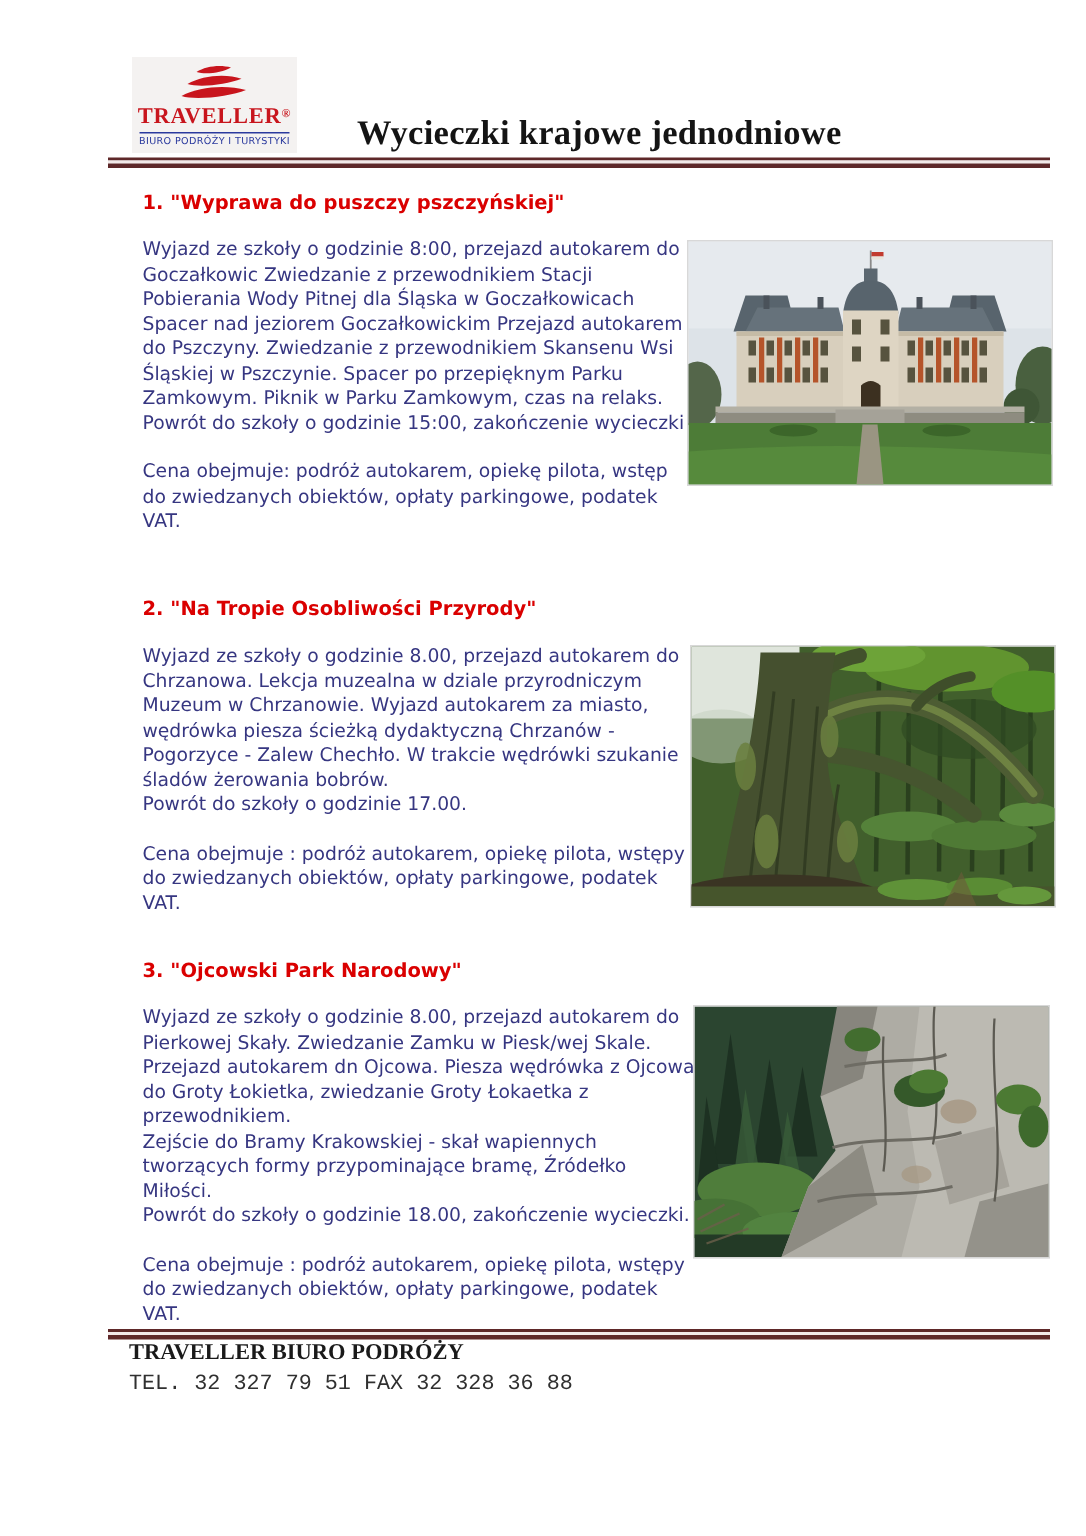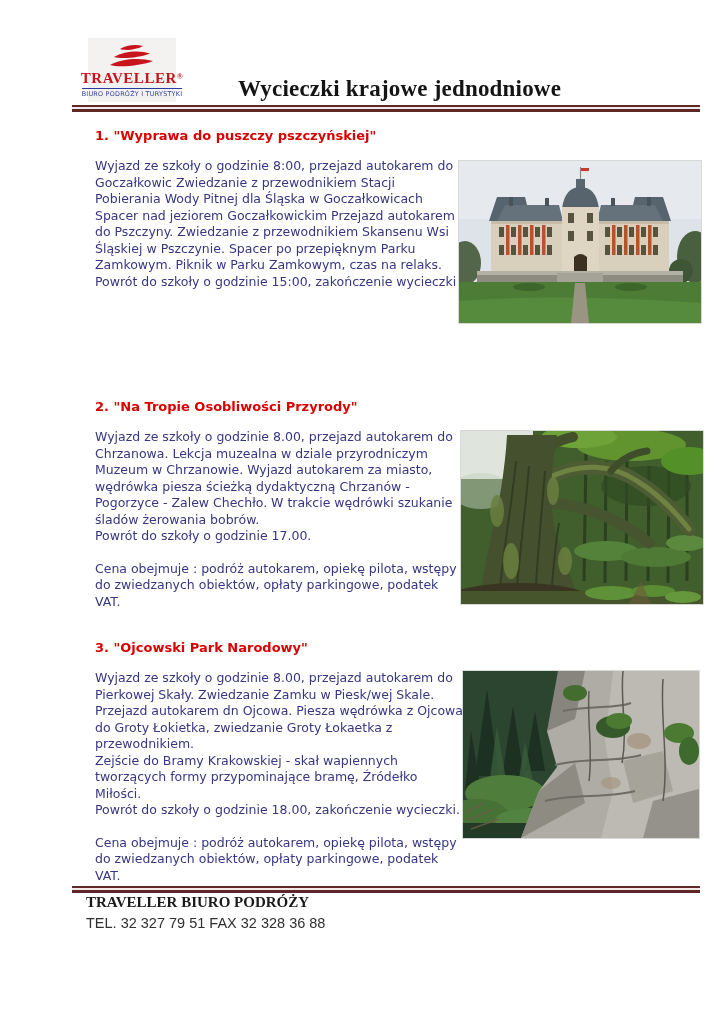--- a/index.html
+++ b/index.html
@@ -1,20 +1,20 @@
 <!DOCTYPE html>
 <html><head>
 <meta charset="utf-8">
 <style>
   html,body{margin:0;padding:0;background:#ffffff;}
   .page{position:relative;width:724px;height:1024px;background:#ffffff;overflow:hidden;
         font-family:"DejaVu Sans",sans-serif;}
 
   
-  .logo-box{position:absolute;left:88px;top:38px;width:88px;height:64px;background:#f4f2f1;
+  .logo-box{position:absolute;left:88px;top:38px;width:110px;height:64px;background:#f4f2f1;
             display:flex;flex-direction:column;align-items:center;justify-content:center;}
   .logo-waves{width:52px;height:26px;display:block;}
   .brand{color:#c8151d;font-family:"Liberation Serif",serif;font-weight:bold;font-size:15px;
          line-height:15px;letter-spacing:0.5px;white-space:nowrap;}
   .reg{font-size:8px;vertical-align:4px;}
   .tagline{color:#2b3a9e;font-size:6.4px;letter-spacing:0.25px;margin-top:2px;white-space:nowrap;
            border-top:1px solid #2b3a9e;padding-top:1px;}
 
   
   .page-title{position:absolute;left:238px;top:76px;font-family:Liberation Serif, serif;
@@ -36,21 +36,21 @@
   
   .photo{position:absolute;border:1px solid #d8d8d8;background:#eee;}
   .photo svg{display:block;}
   .photo1{left:458px;top:160px;width:242px;height:162px;}
   .photo2{left:460px;top:430px;width:242px;height:173px;}
   .photo3{left:462px;top:670px;width:236px;height:167px;}
 
   
   .footer{position:absolute;left:86px;top:893px;color:#1a1a1a;}
   .f-serif{font-family:"Liberation Serif",serif;font-size:15px;line-height:19.5px;font-weight:bold;}
-  .f-sans{font-family:Liberation Sans, sans-serif;font-size:14.5px;line-height:20px;color:#303030;text-align:center;}
+  .f-sans{font-family:Liberation Mono, monospace;font-size:14.5px;line-height:20px;color:#303030;text-align:center;}
 </style>
 </head>
 <body>
 
 <div class="page">
 
   <div class="logo-box">
     <svg class="logo-waves" viewBox="0 0 52 26">
       <path d="M14 6 C20 2 30 1 37 3 C31 6.5 20 8 14 6 Z" fill="#c8151d"></path>
       <path d="M8 14 C18 8 34 7 44 10.5 C34 14.5 16 16.5 8 14 Z" fill="#c8151d"></path>
@@ -65,20 +65,21 @@
   <div class="rule rule-top">
     <div class="a"></div>
       <div class="b"></div>
       <div class="c"></div>
   </div>
 
   <div class="section sec1">
     <p class="heading">1. "Wyprawa do puszczy pszczyńskiej"</p>
     <p class="body-text">Wyjazd ze szkoły o godzinie 8:00, przejazd autokarem do Goczałkowic Zwiedzanie z przewodnikiem Stacji Pobierania Wody Pitnej dla Śląska w Goczałkowicach Spacer nad jeziorem Goczałkowickim Przejazd autokarem do Pszczyny. Zwiedzanie z przewodnikiem Skansenu Wsi Śląskiej w Pszczynie. Spacer po przepięknym Parku Zamkowym. Piknik w Parku Zamkowym, czas na relaks.
 Powrót do szkoły o godzinie 15:00, zakończenie wycieczki</p>
+    <p class="price">Cena obejmuje: podróż autokarem, opiekę pilota, wstęp do zwiedzanych obiektów, opłaty parkingowe, podatek VAT.</p>
   </div>
 
   <div class="photo photo1">
     <svg viewBox="0 0 242 162" width="242" height="162">
       <rect width="242" height="162" fill="#dde3e8"></rect>
       <rect width="242" height="58" fill="#e6eaee"></rect>
 
       <ellipse cx="6" cy="102" rx="16" ry="22" fill="#54664a"></ellipse>
       <ellipse cx="236" cy="96" rx="18" ry="26" fill="#49603f"></ellipse>
       <ellipse cx="222" cy="110" rx="12" ry="12" fill="#3f5636"></ellipse>

